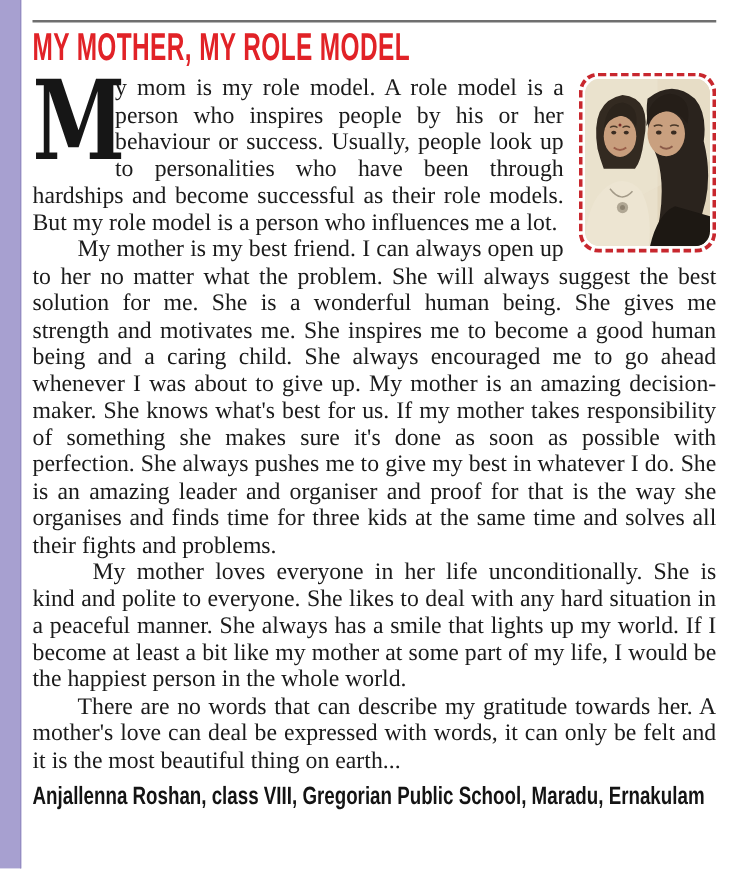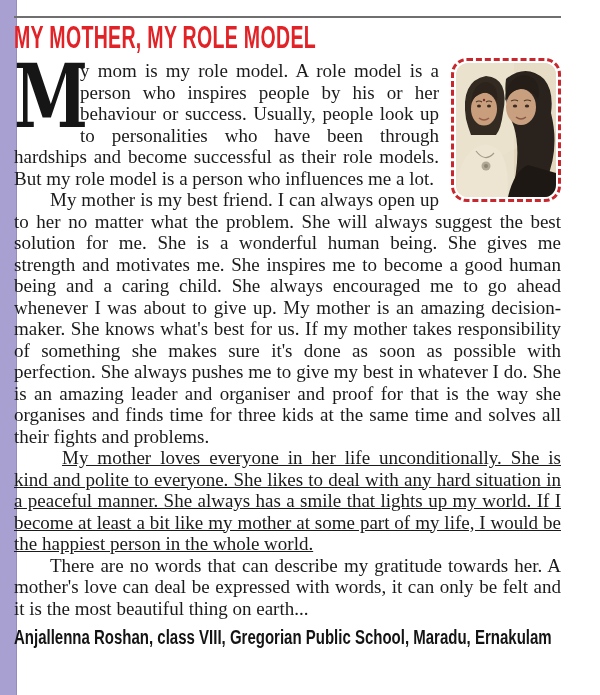--- a/index.html
+++ b/index.html
@@ -13,21 +13,21 @@
   }
   .accent-bar {
     position: absolute;
     left: 0; top: 0;
     width: 16px; height: 100%;
     background: #a7a0d0;
     border-right: 1px solid #948cc2;
   }
   .content {
     position: absolute;
-    left: 14px; top: 16px;
+    left: 26px; top: 16px;
     width: 547px;
   }
   .top-rule {
     height: 2px;
     background: #6f6f6f;
     margin-bottom: 3px;
   }
   .headline {
     margin: 0 0 6px 0;
     color: #e12227;
@@ -58,21 +58,21 @@
   .photo {
     width: 100px;
     height: 134px;
     border-radius: 12px;
     overflow: hidden;
     display: block;
   }
   .photo svg { display:block; }
   .para { margin: 0; }
   .para.indent { text-indent: 36px; }
-  .para.indent-wide { text-indent: 48px; text-decoration: underline; }
+  .para.indent-wide { text-indent: 48px; }
   .dropcap {
     float: left;
     width: 60px;
     height: 64px;
     font-family: "DejaVu Serif", serif;
     font-weight: bold;
     font-size: 88px;
     line-height: 68px;
     color: #161616;
     transform: scaleX(0.76);

